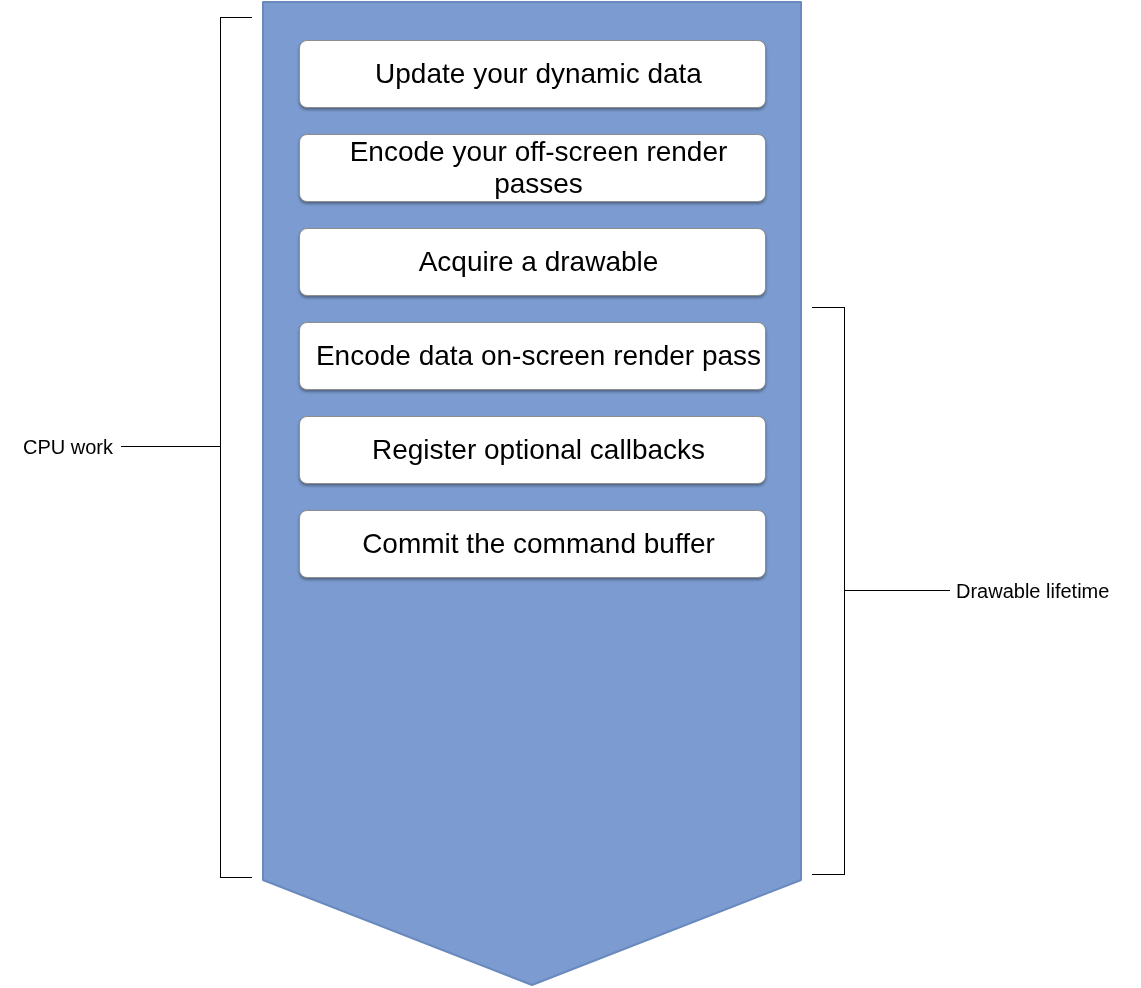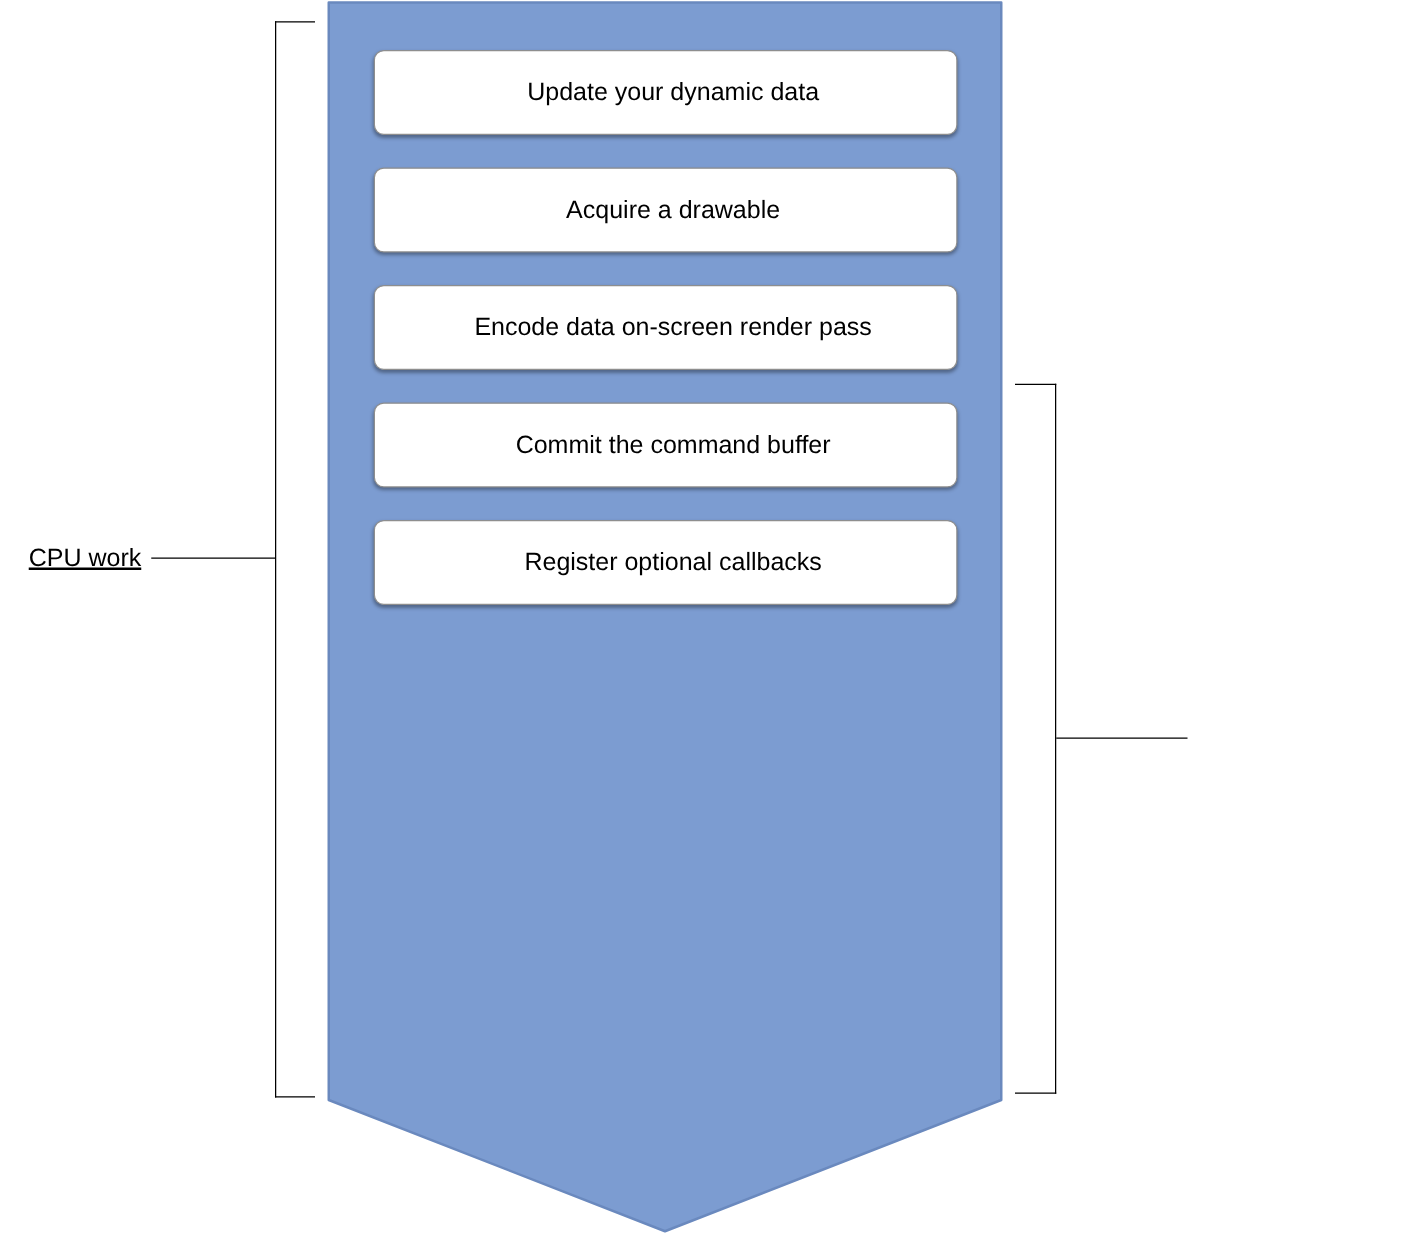--- a/index.html
+++ b/index.html
@@ -34,21 +34,21 @@
   }
   .step {
     height: 68px;
     background: #ffffff;
     border: 1px solid #8e8e8e;
     border-radius: 8px;
     box-shadow: 0 2px 3px rgba(0,0,0,0.35);
     display: flex;
     align-items: center;
     justify-content: center;
-    font-size: 20px;
+    font-size: 28px;
     color: #000000;
     text-align: center;
     box-sizing: border-box;
     padding-left: 12px;
   }
   
   .bracket-left {
     position: absolute;
     left: 220px;
     top: 17px;
@@ -91,46 +91,47 @@
     font-size: 20px;
     color: #000000;
     line-height: 30px;
     white-space: nowrap;
   }
   .label-left {
     left: 0;
     top: 432px;
     width: 113px;
     text-align: right;
-    text-decoration: underline;
   }
   .label-right {
     left: 956px;
     top: 576px;
     text-align: left;
   }
 </style>
 </head>
 <body>
 
 <div class="canvas">
 
   <svg class="arrow-svg" viewBox="0 0 1141 988" xmlns="http://www.w3.org/2000/svg">
     <polygon points="263,2 801,2 801,880 532,985 263,880" stroke-width="2" stroke-linejoin="round" fill="#7C9CD1"></polygon>
     <polygon points="263,2 801,2 801,880 532,985 263,880" fill="none" stroke-width="2" stroke-linejoin="round" stroke="#6a89be"></polygon>
   </svg>
 
   <div class="steps">
     <div class="step">Update your dynamic data</div>
+    <div class="step">Encode your off-screen render passes</div>
     <div class="step">Acquire a drawable</div>
     <div class="step">Encode data on-screen render pass</div>
+    <div class="step">Register optional callbacks</div>
     <div class="step">Commit the command buffer</div>
-    <div class="step">Register optional callbacks</div>
   </div>
 
   <div class="bracket-left"></div>
   <div class="hline hline-left"></div>
   <div class="side-label label-left">CPU work</div>
 
   <div class="bracket-right"></div>
   <div class="hline hline-right"></div>
+  <div class="side-label label-right">Drawable lifetime</div>
 
 </div>
 
 </body></html>

